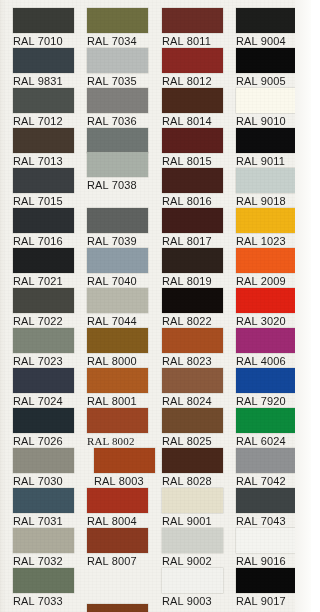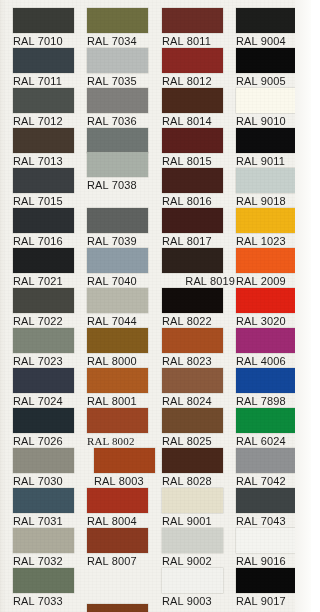--- a/index.html
+++ b/index.html
@@ -80,21 +80,21 @@
 <body style="background-color: rgb(242, 241, 236);">
 
 <div id="chart-sheet" style="background-color: rgb(242, 241, 236);">
   <div id="swatch-grid">
       <div class="swatch-cell" style="left: 11px; top: 8px;">
         <div class="swatch-chip" style="width: 61px; height: 25px; background-color: rgb(58, 60, 55);"></div>
         <span class="swatch-label">RAL 7010</span>
       </div>
       <div class="swatch-cell" style="left: 11px; top: 48px;">
         <div class="swatch-chip" style="width: 61px; height: 25px; background-color: rgb(57, 67, 73);"></div>
-        <span class="swatch-label">RAL 7011</span>
+        <span class="swatch-label">RAL 9831</span>
       </div>
       <div class="swatch-cell" style="left: 11px; top: 88px;">
         <div class="swatch-chip" style="width: 61px; height: 25px; background-color: rgb(76, 81, 77);"></div>
         <span class="swatch-label">RAL 7012</span>
       </div>
       <div class="swatch-cell" style="left: 11px; top: 128px;">
         <div class="swatch-chip" style="width: 61px; height: 25px; background-color: rgb(71, 58, 47);"></div>
         <span class="swatch-label">RAL 7013</span>
       </div>
       <div class="swatch-cell" style="left: 11px; top: 168px;">
@@ -218,21 +218,21 @@
         <span class="swatch-label">RAL 8015</span>
       </div>
       <div class="swatch-cell" style="left: 160px; top: 168px;">
         <div class="swatch-chip" style="width: 61px; height: 25px; background-color: rgb(71, 34, 28);"></div>
         <span class="swatch-label">RAL 8016</span>
       </div>
       <div class="swatch-cell" style="left: 160px; top: 208px;">
         <div class="swatch-chip" style="width: 61px; height: 25px; background-color: rgb(66, 30, 26);"></div>
         <span class="swatch-label">RAL 8017</span>
       </div>
-      <div class="swatch-cell" style="left: 160px; top: 248px; text-align: right;">
+      <div class="swatch-cell" style="left: 160px; top: 248px;">
         <div class="swatch-chip" style="width: 61px; height: 25px; background-color: rgb(46, 34, 28);"></div>
         <span class="swatch-label">RAL 8019</span>
       </div>
       <div class="swatch-cell" style="left: 160px; top: 288px;">
         <div class="swatch-chip" style="width: 61px; height: 25px; background-color: rgb(18, 13, 11);"></div>
         <span class="swatch-label">RAL 8022</span>
       </div>
       <div class="swatch-cell" style="left: 160px; top: 328px;">
         <div class="swatch-chip" style="width: 61px; height: 25px; background-color: rgb(167, 78, 33);"></div>
         <span class="swatch-label">RAL 8023</span>
@@ -292,21 +292,21 @@
       <div class="swatch-cell" style="left: 234px; top: 288px;">
         <div class="swatch-chip" style="width: 61px; height: 25px; background-color: rgb(224, 33, 19);"></div>
         <span class="swatch-label">RAL 3020</span>
       </div>
       <div class="swatch-cell" style="left: 234px; top: 328px;">
         <div class="swatch-chip" style="width: 61px; height: 25px; background-color: rgb(158, 42, 115);"></div>
         <span class="swatch-label">RAL 4006</span>
       </div>
       <div class="swatch-cell" style="left: 234px; top: 368px;">
         <div class="swatch-chip" style="width: 61px; height: 25px; background-color: rgb(19, 71, 154);"></div>
-        <span class="swatch-label">RAL 7898</span>
+        <span class="swatch-label">RAL 7920</span>
       </div>
       <div class="swatch-cell" style="left: 234px; top: 408px;">
         <div class="swatch-chip" style="width: 61px; height: 25px; background-color: rgb(12, 138, 60);"></div>
         <span class="swatch-label">RAL 6024</span>
       </div>
       <div class="swatch-cell" style="left: 234px; top: 448px;">
         <div class="swatch-chip" style="width: 61px; height: 25px; background-color: rgb(143, 145, 147);"></div>
         <span class="swatch-label">RAL 7042</span>
       </div>
       <div class="swatch-cell" style="left: 234px; top: 488px;">

